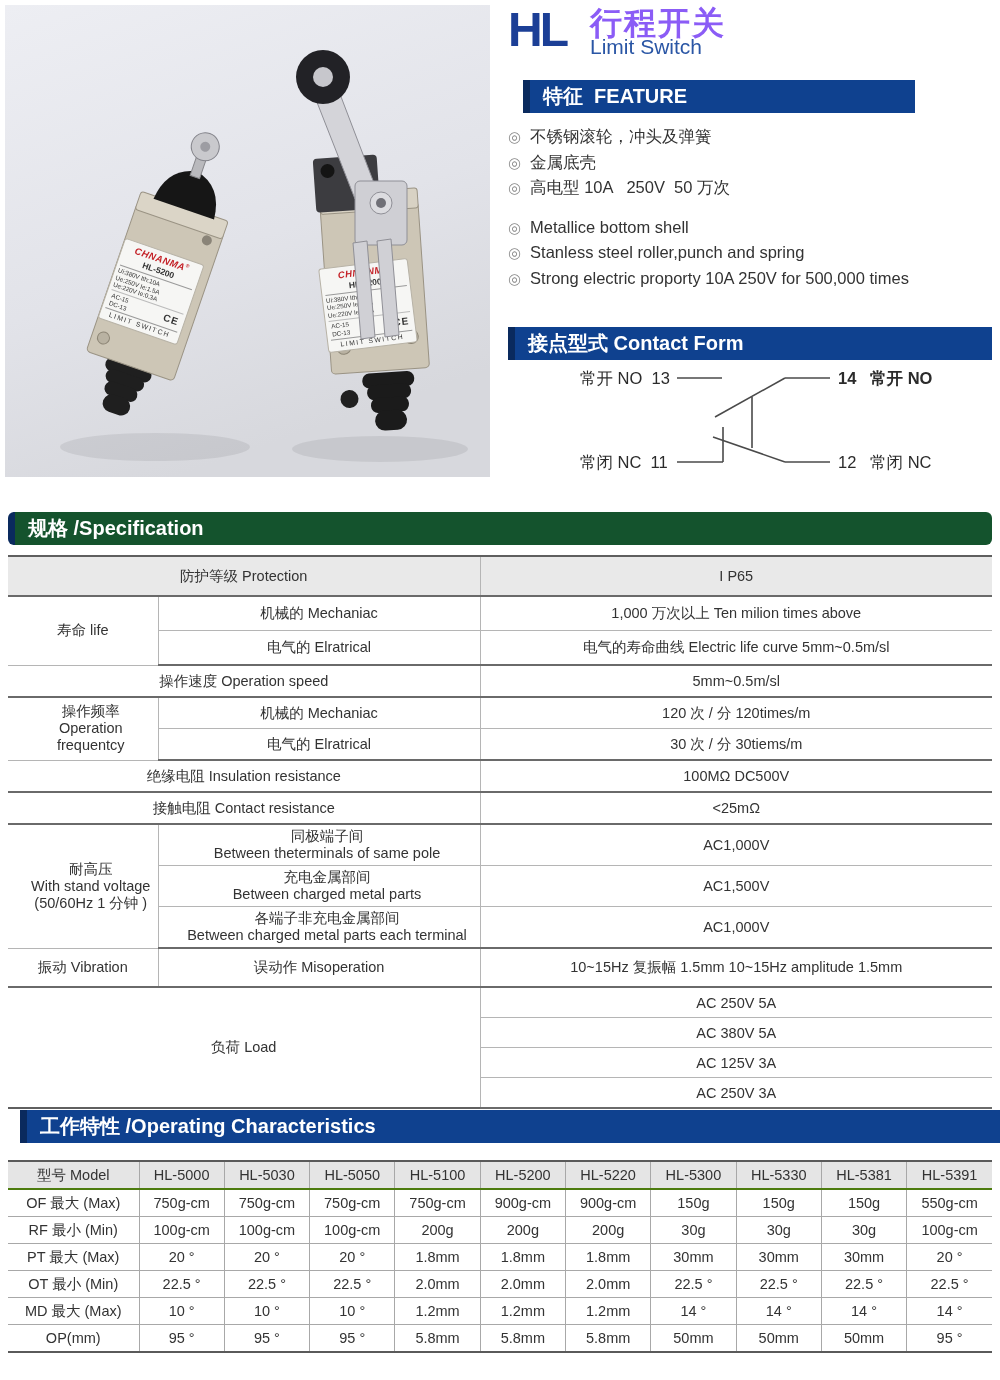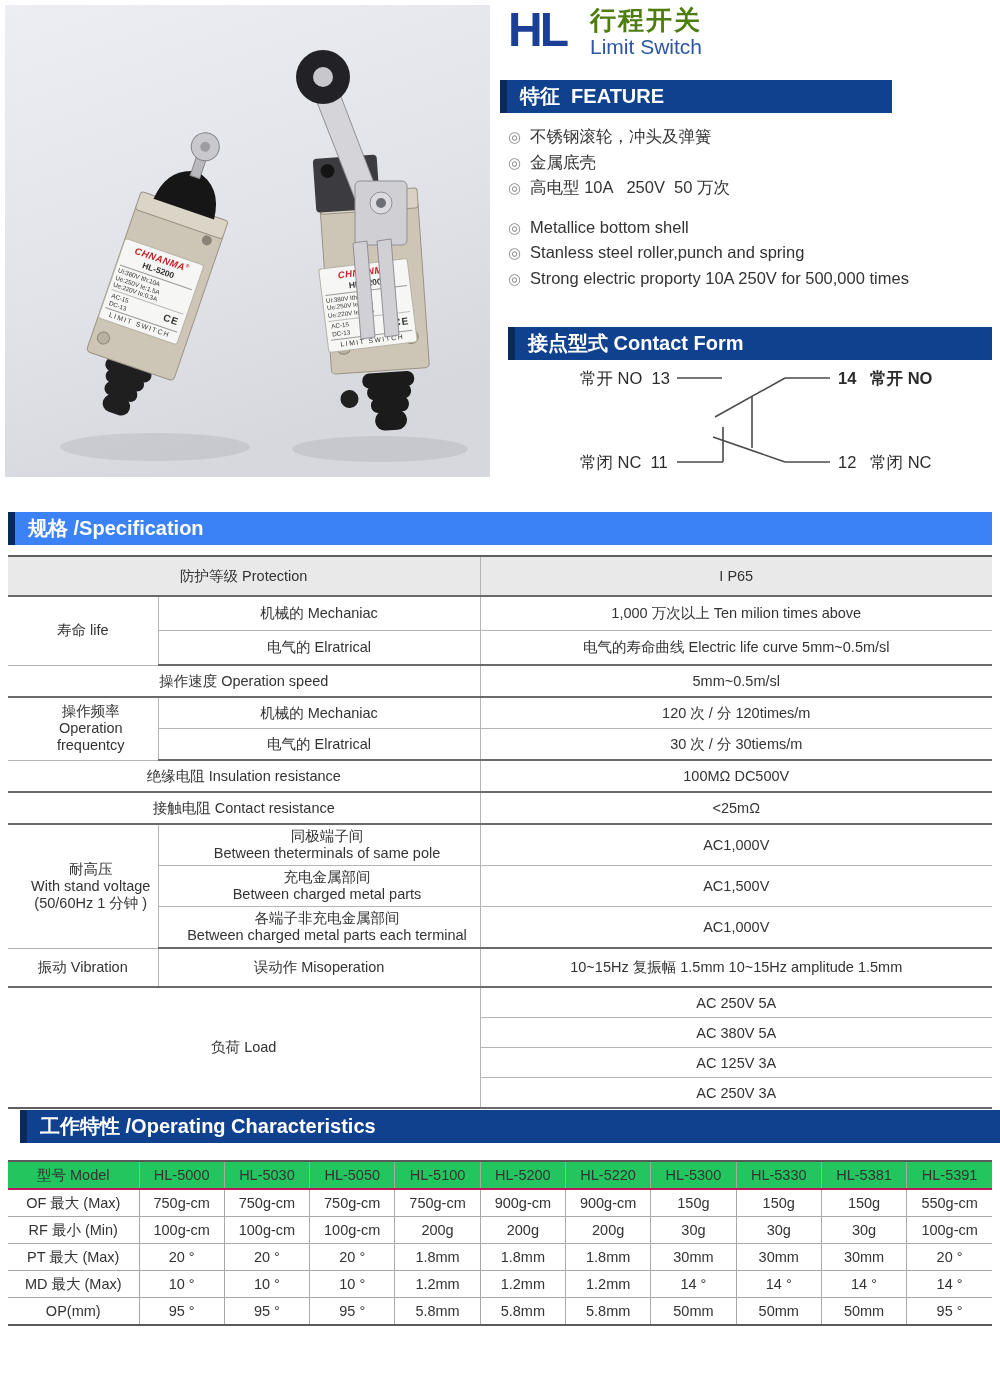--- a/index.html
+++ b/index.html
@@ -24,30 +24,30 @@
   .np-brand{color:#c42127;font-weight:bold;font-style:italic;font-size:9.5px;text-align:center;letter-spacing:.5px;}
   .np-reg{font-size:5px;vertical-align:super;}
   .np-model{font-weight:bold;font-size:8.5px;text-align:center;border-bottom:1px solid #999;padding-bottom:1px;}
   .np-specs{border-bottom:1px solid #bbb;padding:1px 0;}
   .np-class{display:flex;justify-content:space-between;align-items:center;padding:1px 2px;}
   .np-ce{font-weight:bold;font-size:10px;letter-spacing:1px;}
   .np-footer{border-top:1px solid #999;text-align:center;font-size:6.8px;letter-spacing:1.5px;padding-top:1px;}
 
   
   .hl-mark{left:508px;top:6px;font-size:48px;font-weight:900;color:#1c3f96;letter-spacing:-3px;line-height:1;}
-  .logo-cn{left:590px;top:7px;font-size:26px;font-weight:bold;color:#4d7c0f;letter-spacing:2px;line-height:1;}
+  .logo-cn{left:590px;top:7px;font-size:32px;font-weight:bold;color:#8b5cf6;letter-spacing:2px;line-height:1;}
   .logo-en{left:590px;top:36px;font-size:21px;color:#2a56a5;line-height:1;}
 
   
   .bar{
     height:33px;background:#0f418f;border-left:7px solid #0a2a5e;color:#fff;
     font-size:20px;font-weight:bold;line-height:33px;padding-left:13px;box-sizing:border-box;
     white-space:pre;
   }
-  .bar-feature{left:500px;top:80px;width:392px;}
+  .bar-feature{left:523px;top:80px;width:392px;}
   .bar-contact{left:508px;top:327px;width:484px;}
   .bar-spec{left:8px;top:512px;width:984px;}
   .bar-opchar{left:8px;top:1110px;width:984px;margin-left:12px;}
 
   
   .features{left:508px;top:124px;width:490px;list-style:none;margin:0;padding:0;}
   .features li{font-size:16.5px;line-height:24.5px;color:#333;white-space:pre;}
   .features li.gap{margin-top:14px;}
   .features .bullet{color:#8a8a8a;margin-right:9px;font-size:15px;}
 
@@ -81,21 +81,21 @@
   .op-table{
     left:8px;top:1160px;width:984px;border-collapse:collapse;table-layout:fixed;
     border-top:2px solid #5a5a5a;border-bottom:2px solid #5a5a5a;
   }
   .op-table th,.op-table td{
     border:1px solid #a8a8a8;font-size:14.5px;font-weight:normal;color:#333;
     text-align:center;vertical-align:middle;height:26px;padding:0 2px;white-space:nowrap;
   }
   .op-table tr th:first-child,.op-table tr td:first-child{border-left:none;}
   .op-table tr th:last-child,.op-table tr td:last-child{border-right:none;}
-  .op-table tr:first-child th{background:#22c55e;border-bottom:2px solid #be185d;}
+  .op-table tr:first-child th{background:#e5e5e5;border-bottom:2px solid #4d7c0f;}
 </style>
 </head>
 <body>
 
 <div class="abs photo">
   <svg width="485" height="472" viewBox="0 0 485 472">
     <defs>
       <linearGradient id="bg" x1="0" y1="0" x2="0.35" y2="1">
         <stop offset="0" stop-color="#edeef3"></stop>
           <stop offset="0.6" stop-color="#e2e3e9"></stop>
@@ -215,21 +215,21 @@
       <line x1="205" y1="77" x2="277" y2="102"></line>
       <line x1="277" y1="102" x2="322" y2="102"></line>
     </g>
   </svg>
   <span class="dlbl no-left">常开 NO  13</span>
   <span class="dlbl no-right">14   常开 NO</span>
   <span class="dlbl nc-left">常闭 NC  11</span>
   <span class="dlbl nc-right">12   常闭 NC</span>
 </div>
 
-<div class="abs bar bar-spec" style="background: #3b82f6; border-left-color: rgb(10, 42, 94);">规格 /Specification</div>
+<div class="abs bar bar-spec" style="background: #14532d; border-left-color: rgb(10, 42, 94); border-radius: 6px;">规格 /Specification</div>
 
 <table class="abs spec-table">
   <colgroup>
       <col style="width:150px">
       <col style="width:322px">
       <col>
     </colgroup>
   <tbody>
   <tr class="gray group-end h38">
     <td colspan="2">防护等级 Protection</td>
@@ -377,20 +377,33 @@
         <td>20 °</td>
         <td>1.8mm</td>
         <td>1.8mm</td>
         <td>1.8mm</td>
         <td>30mm</td>
         <td>30mm</td>
         <td>30mm</td>
         <td>20 °</td>
       </tr>
       <tr>
+        <td>OT 最小 (Min)</td>
+        <td>22.5 °</td>
+        <td>22.5 °</td>
+        <td>22.5 °</td>
+        <td>2.0mm</td>
+        <td>2.0mm</td>
+        <td>2.0mm</td>
+        <td>22.5 °</td>
+        <td>22.5 °</td>
+        <td>22.5 °</td>
+        <td>22.5 °</td>
+      </tr>
+      <tr>
         <td>MD 最大 (Max)</td>
         <td>10 °</td>
         <td>10 °</td>
         <td>10 °</td>
         <td>1.2mm</td>
         <td>1.2mm</td>
         <td>1.2mm</td>
         <td>14 °</td>
         <td>14 °</td>
         <td>14 °</td>

